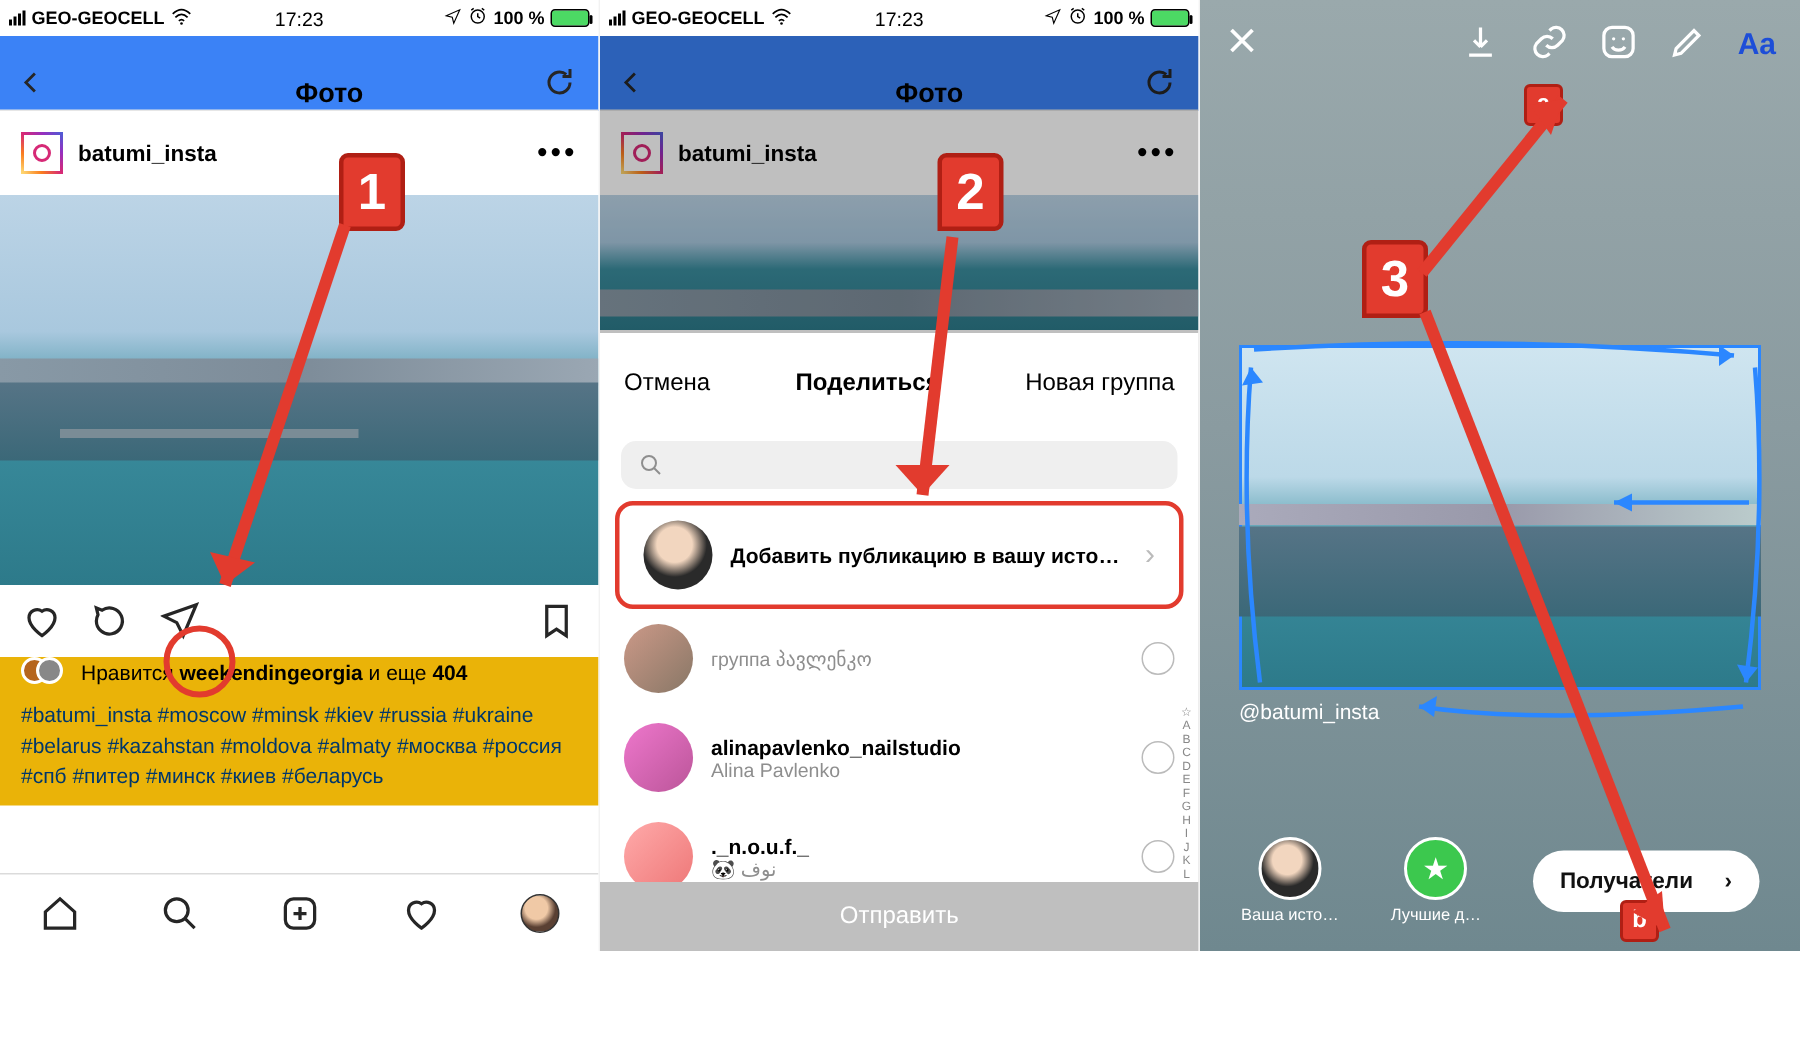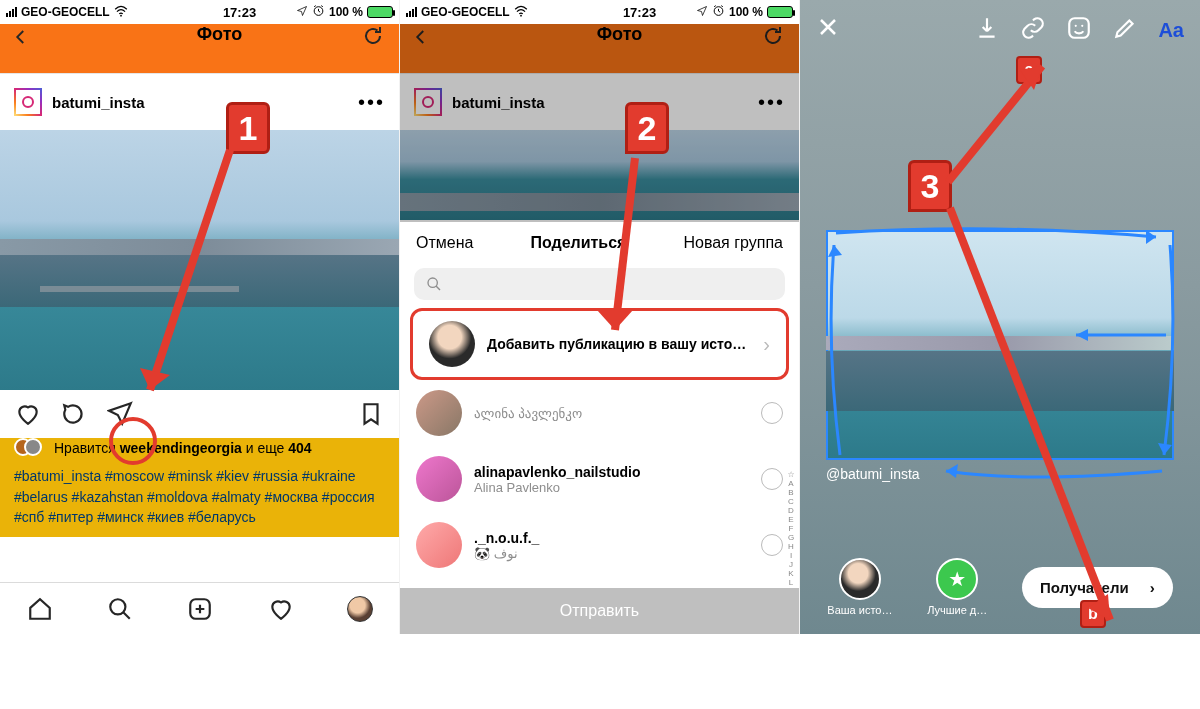--- a/index.html
+++ b/index.html
@@ -24,38 +24,38 @@
     display: flex;
     align-items: center;
     justify-content: space-between;
     padding: 0 6px;
     font-size: 12px;
     font-weight: 600;
     color: #000;
     background: #fff;
   }
   .sb-left, .sb-right { display:flex; align-items:center; gap:4px; }
-  .sb-time { position:absolute; left:50%; transform:translateX(-50%); font-size:13px; font-weight:700;margin-left:40px; }
+  .sb-time { position:absolute; left:50%; transform:translateX(-50%); font-size:13px; font-weight:400; }
   .battery-pill {
     width: 26px; height: 12px; border:1px solid #000; border-radius:3px; position:relative; display:inline-block;
     background: linear-gradient(to right,#4cd964 0 100%);
   }
   .battery-pill::after { content:''; position:absolute; right:-3px; top:3px; width:2px; height:6px; background:#000; border-radius:1px; }
   .sig-bars { display:inline-flex; align-items:flex-end; gap:1px; }
   .sig-bars span { width:2px; background:#000; display:inline-block; }
   .sig-bars span:nth-child(1){height:4px} .sig-bars span:nth-child(2){height:6px}
   .sig-bars span:nth-child(3){height:8px} .sig-bars span:nth-child(4){height:10px}
   .wifi-ic { font-size:12px; }
   
   .nav {
     height: 50px;
-    display:flex; align-items:flex-start; justify-content:center;
+    display:flex; align-items:flex-end; justify-content:center;
     position:relative;
     border-bottom:1px solid #e6e6e6;
-    background:#f97316;
+    background:#3b82f6;
     font-size:18px; font-weight:600;padding-left:40px;
   }
   .nav-back { position:absolute; left:12px; font-size:26px; }
   .nav-reload { position:absolute; right:14px; font-size:22px; }
   
   .post-header {
     height: 56px;
     display:flex; align-items:center; padding:0 14px; gap:10px;
     background:#fff;
   }
@@ -105,21 +105,21 @@
 
   
   .dim { position:absolute; inset:24px 0 0 0; background:rgba(0,0,0,0.25); }
   .sheet {
     position:absolute; left:0; right:0; bottom:0; top:222px;
     background:#fff;
     display:flex; flex-direction:column;
   }
   .sheet-head {
     display:flex; justify-content:space-between; align-items:center;
-    padding:12px 16px; font-size:16px;
+    padding:25px 16px; font-size:16px;
   }
   .sheet-head .ttl { font-weight:700; }
   .sheet-search {
     margin:4px 14px 8px; background:#efefef; border-radius:10px;
     display:flex; align-items:center; padding:8px 12px; gap:8px; color:#8e8e8e;
   }
   .sheet-search input {
     border:none; background:transparent; outline:none; font-size:15px; color:#8e8e8e; flex:1;
   }
   .contact-list { flex:1; overflow:hidden; }
@@ -400,21 +400,21 @@
       <div class="contact highlighted">
         <div class="av" style="background:radial-gradient(circle at 45% 35%,#f2d6bf 30%,#2a2a2a 55%)"></div>
         <div class="txt">
             <span class="n1">Добавить публикацию в вашу исто…</span>
           </div>
         <span class="chev">›</span>
       </div>
       <div class="contact">
         <div class="av" style="background:linear-gradient(135deg,#c98,#876)"></div>
         <div class="txt">
-            <span class="n2">ალინა პავლენკო</span>
+            <span class="n2">группа პავლენკო</span>
           </div>
         <span class="radio"></span>
       </div>
       <div class="contact">
         <div class="av" style="background:linear-gradient(135deg,#e7c,#b59)"></div>
         <div class="txt">
             <span class="n1">alinapavlenko_nailstudio</span>
             <span class="n2">Alina Pavlenko</span>
           </div>
         <span class="radio"></span>

